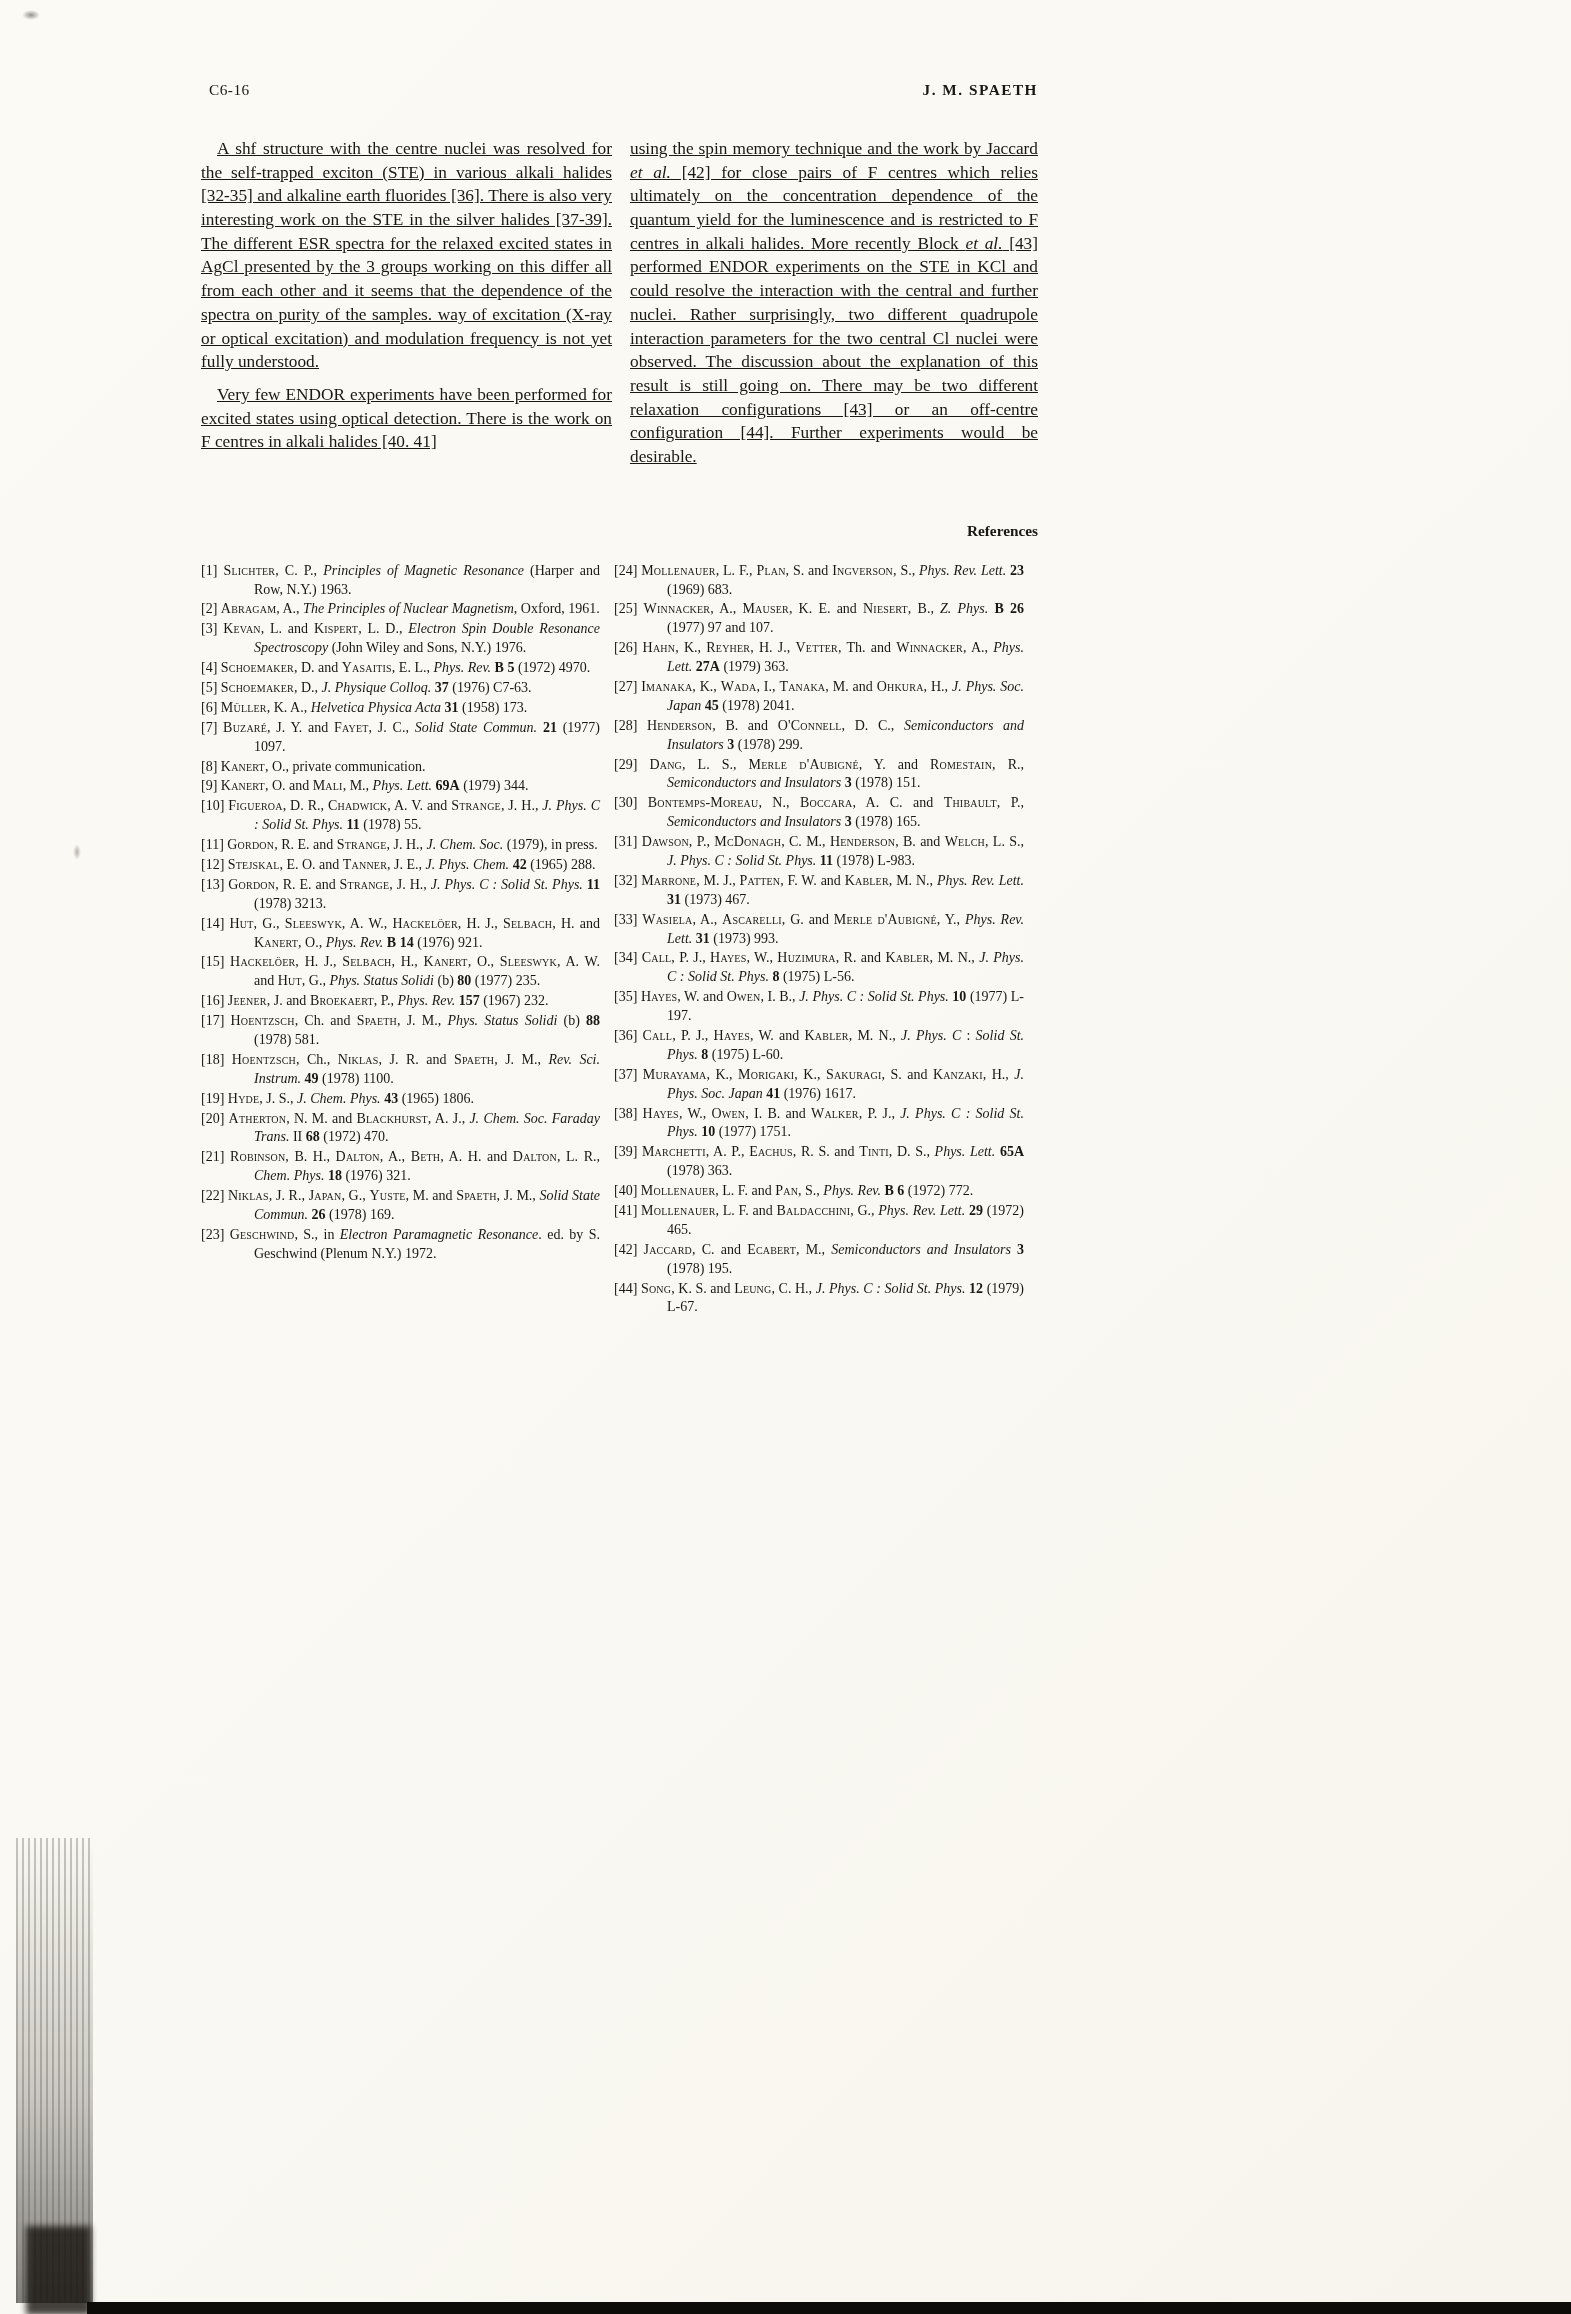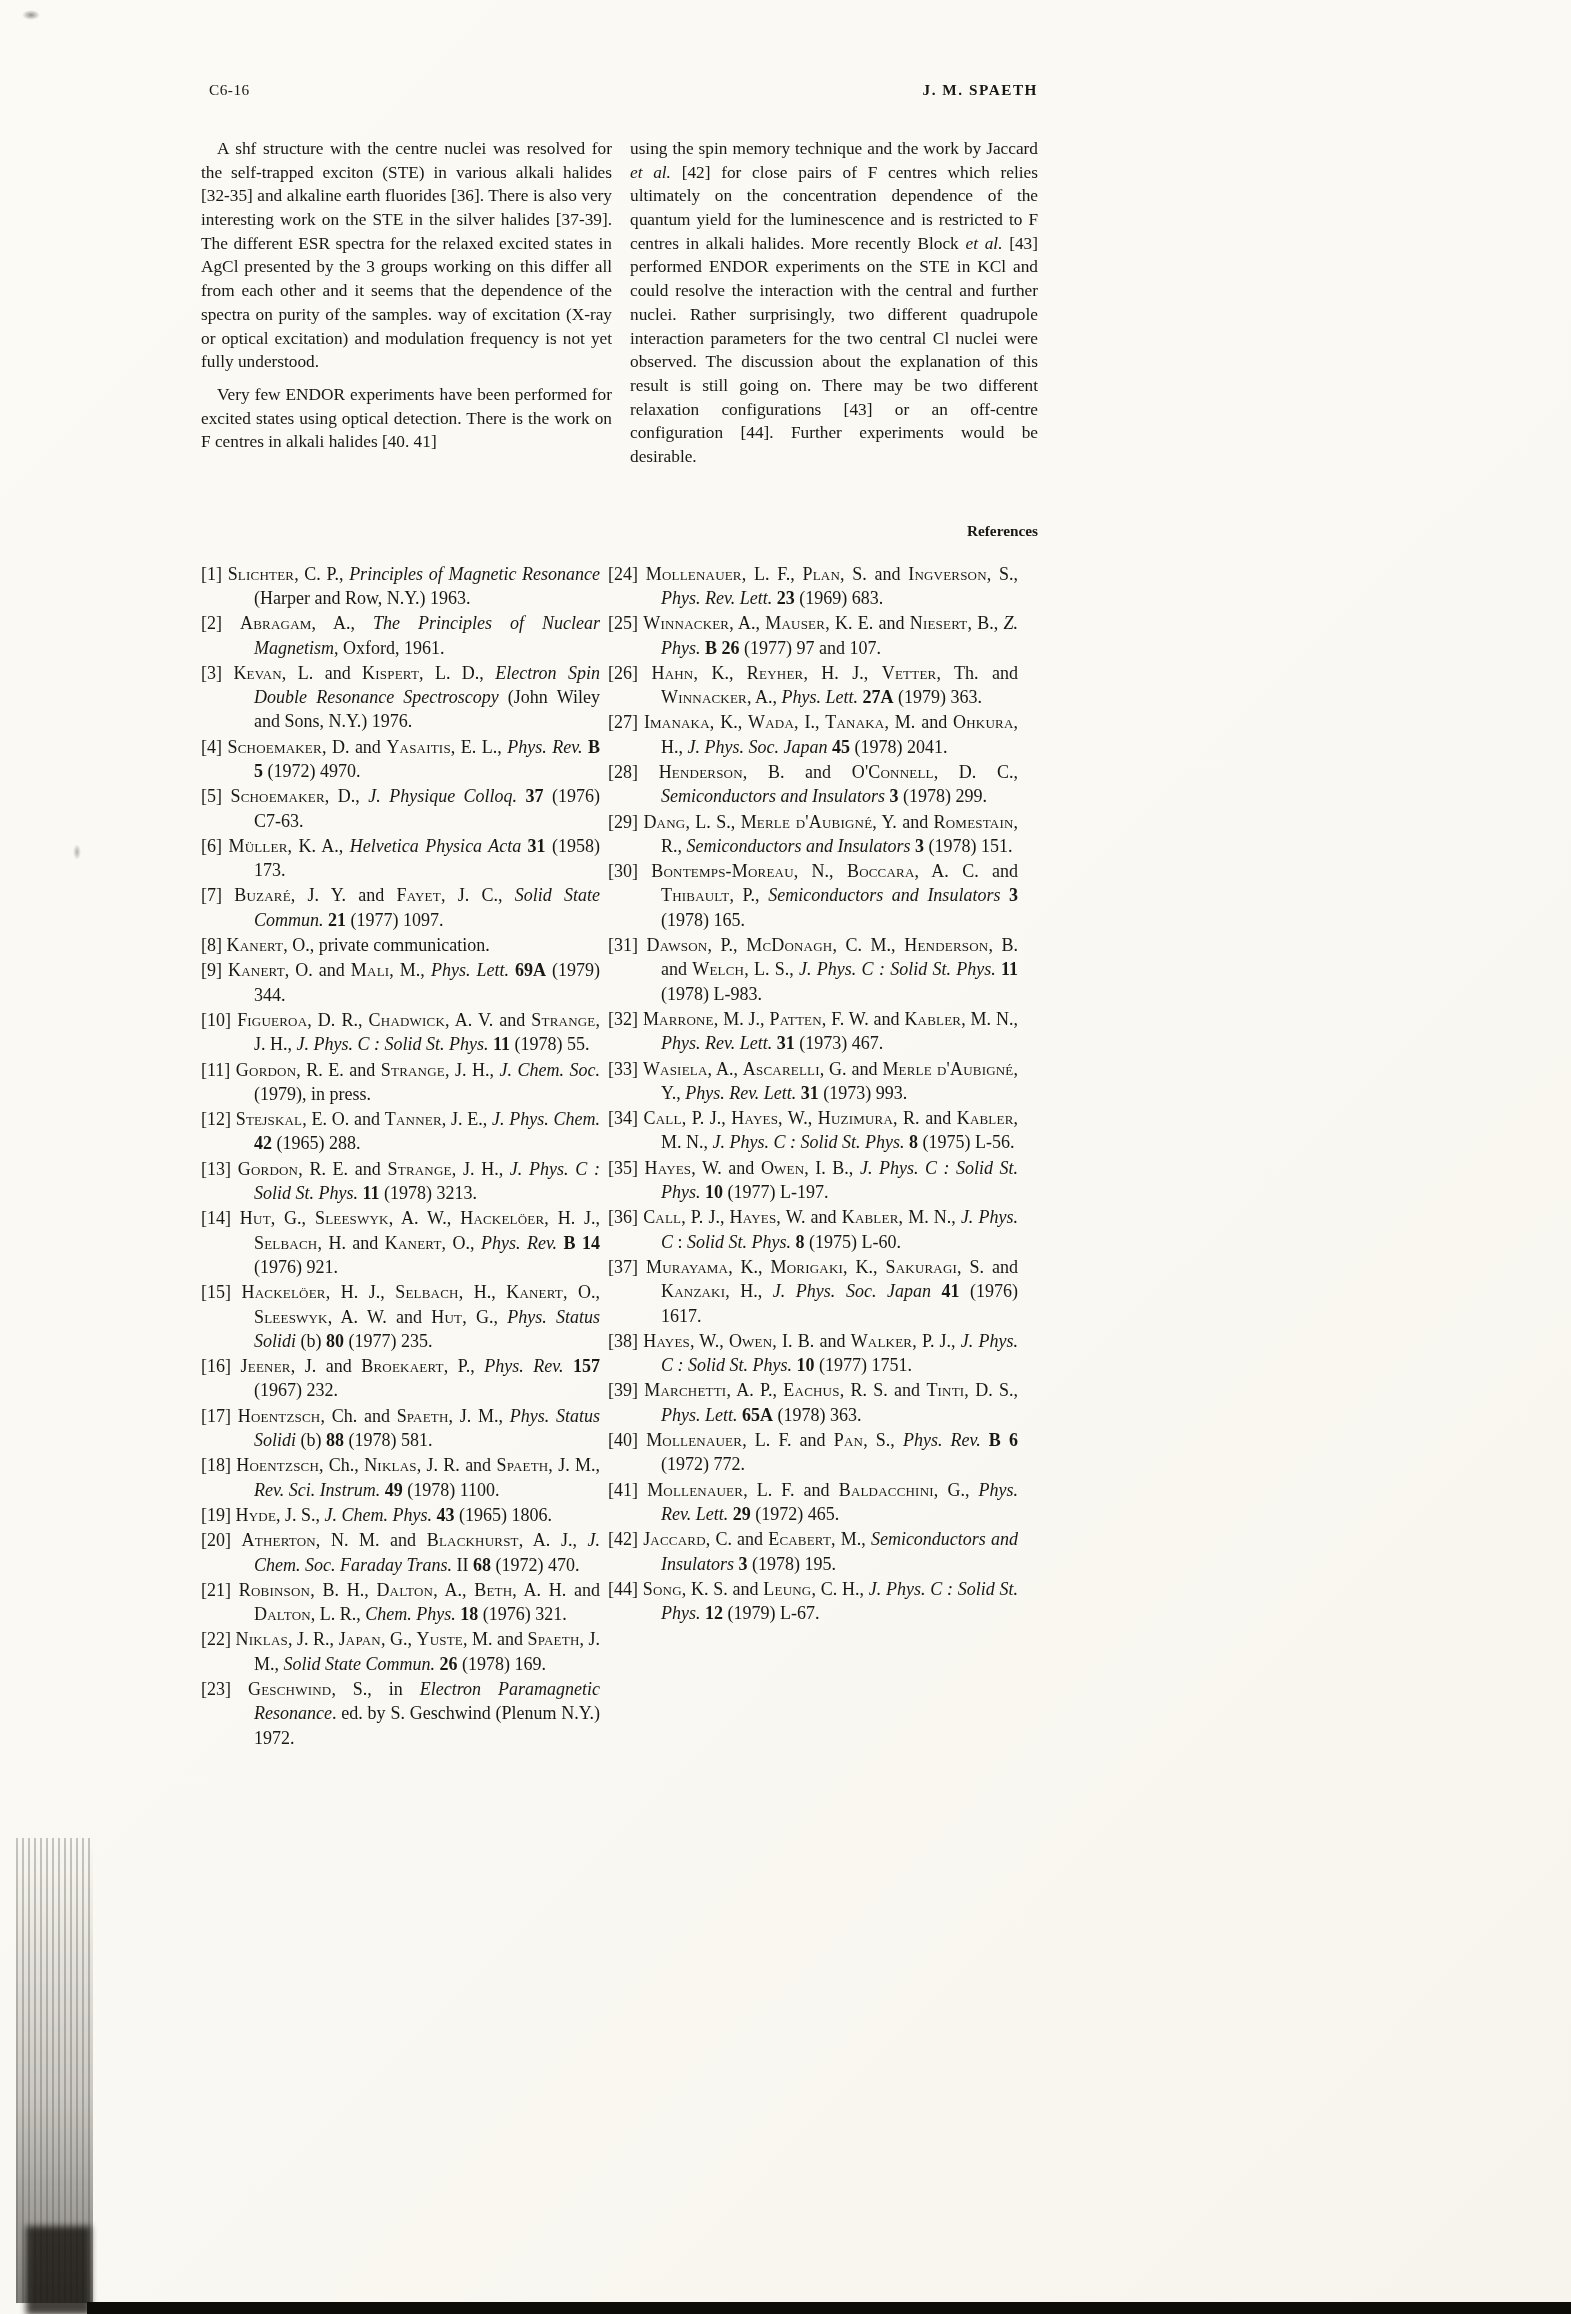--- a/index.html
+++ b/index.html
@@ -12,28 +12,28 @@
     color: #1b1813;
     overflow: hidden;
   }
   .content { position: absolute; left: 201px; top: 81px; width: 837px; }
 
   .page-header { position: relative; height: 24px; font-size: 15.3px; }
   .page-number { position: absolute; left: 8px; top: 0; letter-spacing: 0.5px; }
   .running-title { position: absolute; left: 0; right: 0; top: 0; text-align: right; letter-spacing: 1.5px; font-weight: bold; }
 
   .body-columns { display: flex; gap: 18px; margin-top: 32px; }
-  .body-col { width: 411px; text-align: justify; font-size: 17.3px; line-height: 1.37; }
+  .body-col { width: 411px; text-align: justify; font-size: 17.3px; line-height: 1.37; text-decoration: underline; }
   .body-col.right { width: 408px; }
   .para { margin: 0; }
   .para + .para { margin-top: 9px; }
   .para.indent { text-indent: 16px; }
 
   .refs-heading { text-align: right; font-size: 15.3px; font-weight: bold; margin: 53px 0 0 0; }
-  .refs-columns { display: flex; gap: 8px; margin-top: 22px; font-size: 18px; line-height: 1.35; }
+  .refs-columns { display: flex; gap: 14px; margin-top: 22px; font-size: 14px; line-height: 1.35; }
   .ref-col { width: 399px; }
   .ref-col.right { width: 410px; }
   .ref { padding-left: 53px; text-indent: -53px; margin-bottom: 1px; text-align: justify; }
   .sc { font-variant: small-caps; letter-spacing: 0.2px; }
   .ref i, .para i { font-style: italic; }
   .ref b { font-weight: bold; }
 
   
   .artifact-top-left {
     position: absolute; left: 22px; top: 10px; width: 18px; height: 10px;

